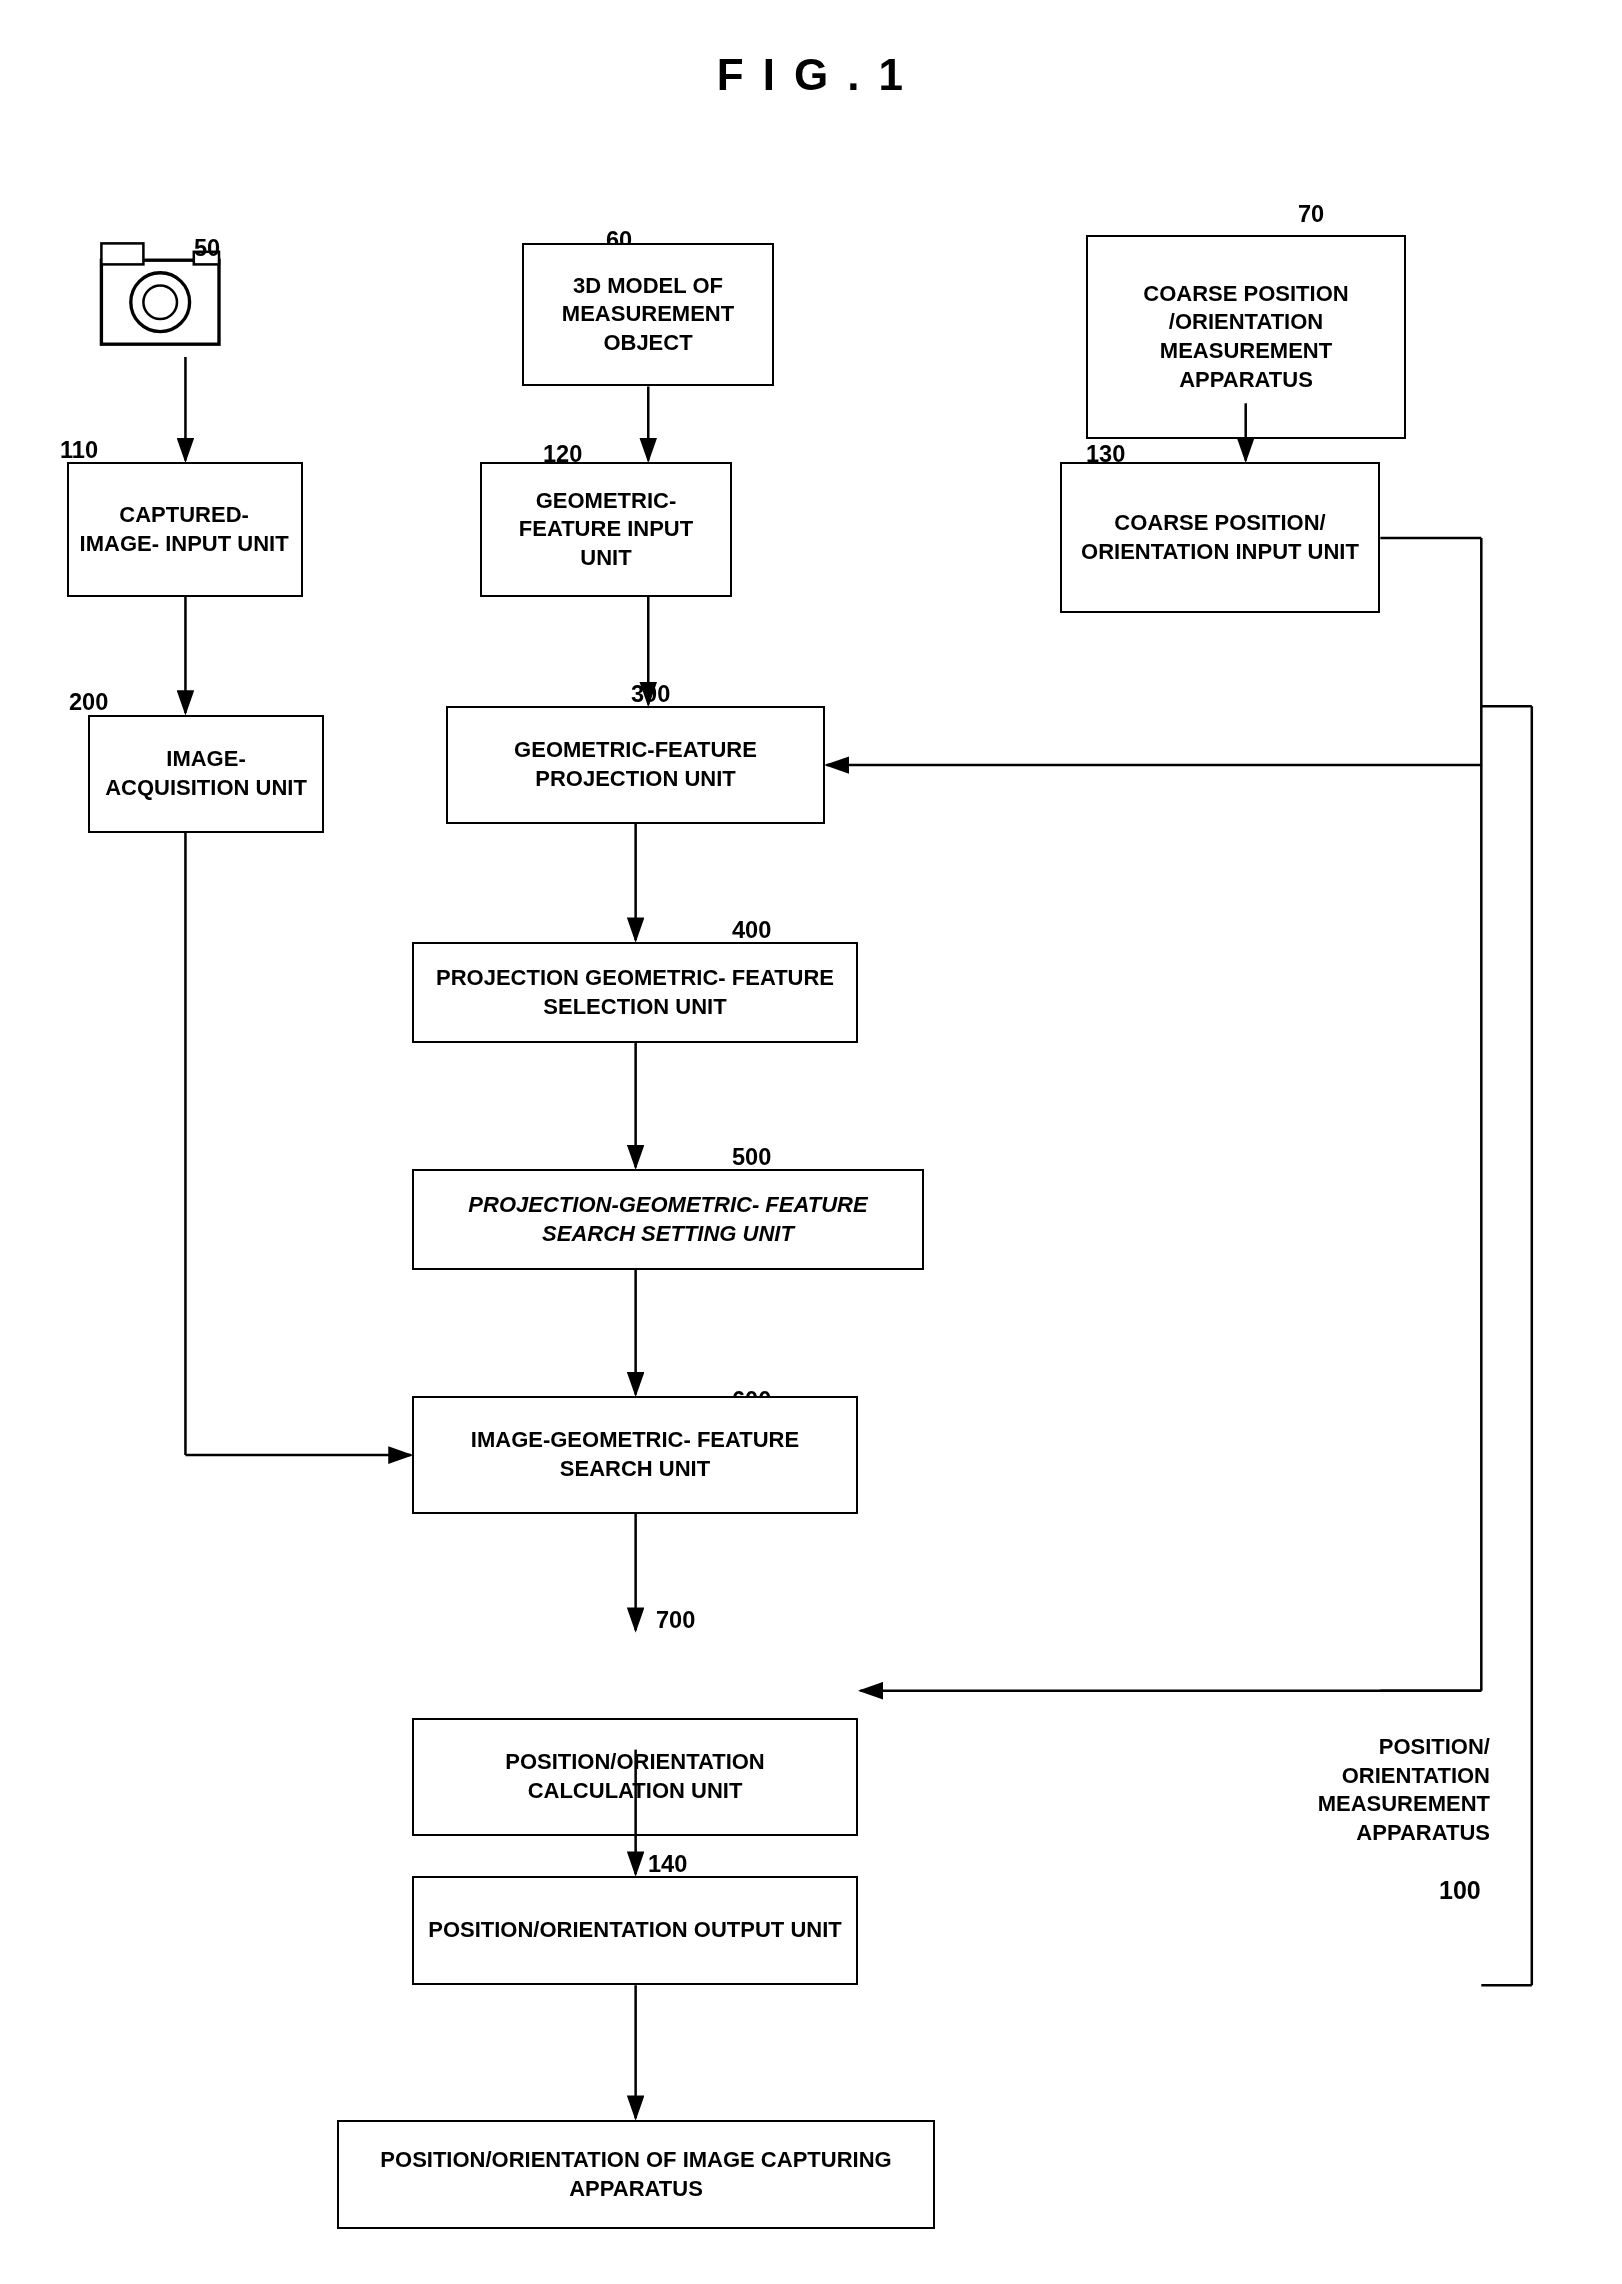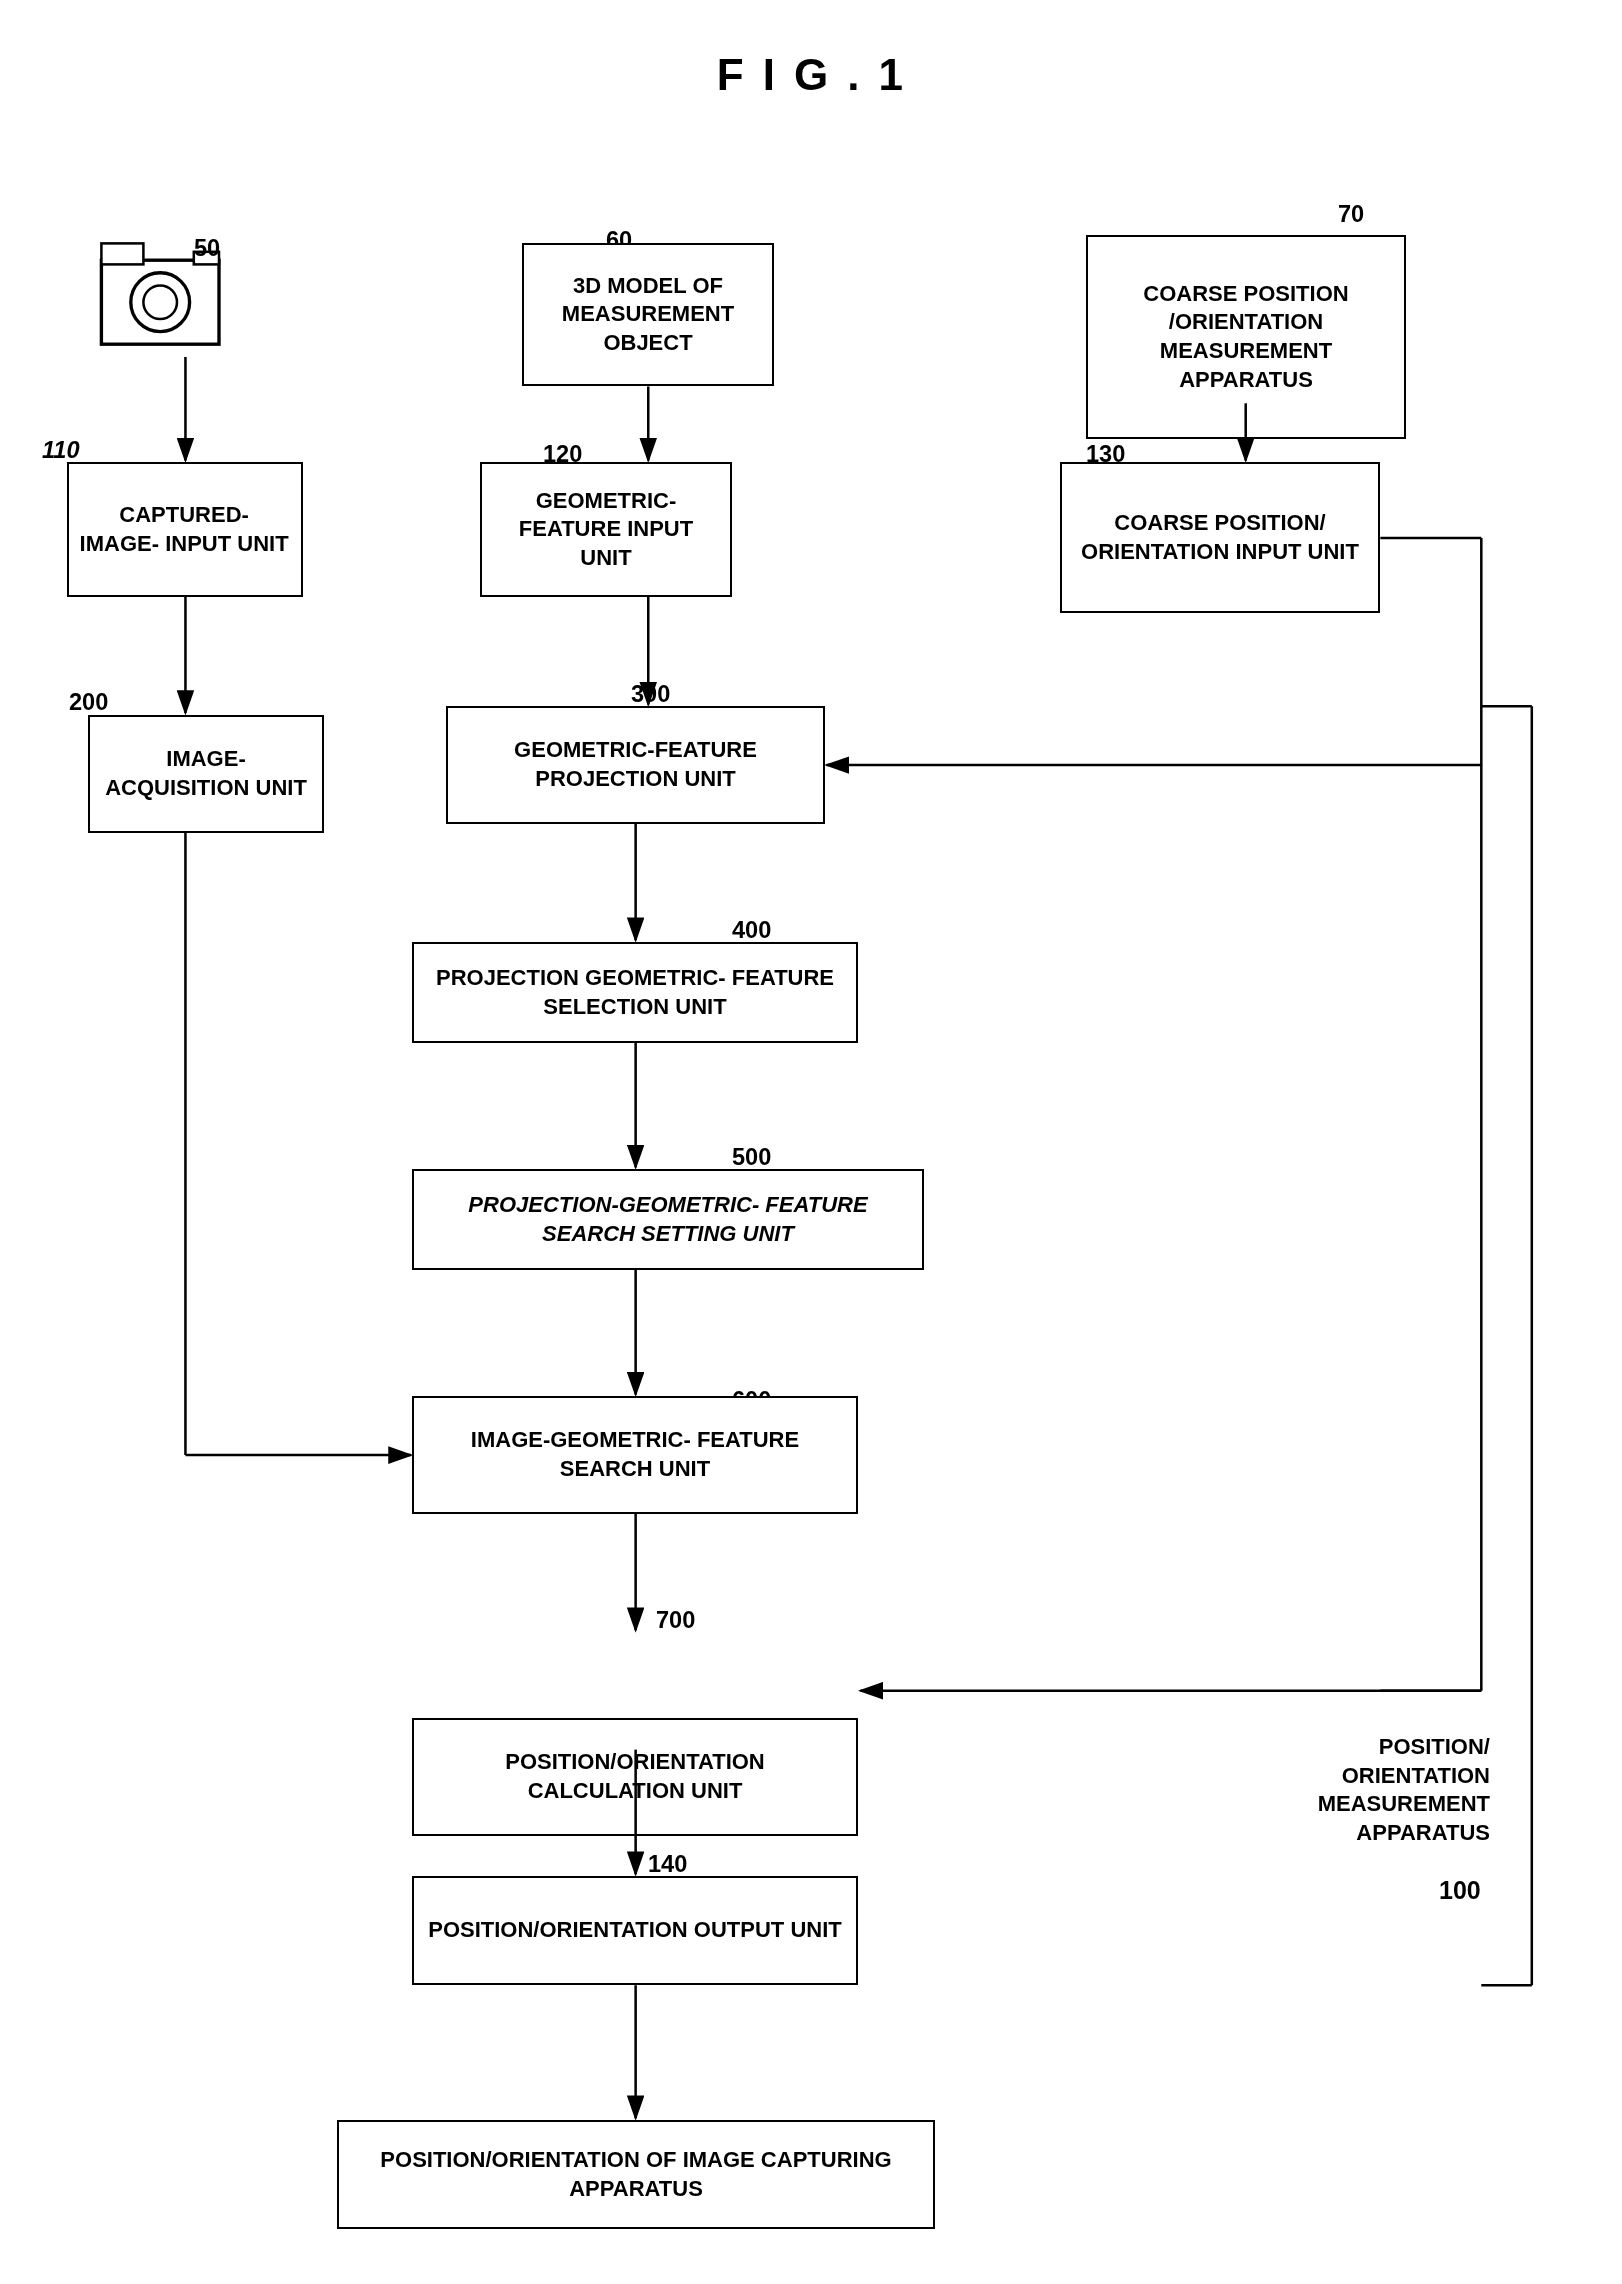--- a/index.html
+++ b/index.html
@@ -82,32 +82,32 @@
       <rect x="30" y="10" width="50" height="25" fill="white" stroke="black" stroke-width="3"></rect>
 
       <rect x="140" y="20" width="30" height="15" fill="white" stroke="black" stroke-width="3"></rect>
     </svg>
   </div>
 
   <div class="ref-label" style="left:194px; top:101px;">50</div>
 
   <div class="ref-label" style="left:606px; top:93px;">60</div>
 
-  <div class="ref-label" style="left:1338px; top:67px;">70</div>
+  <div class="ref-label" style="left:1298px; top:67px;">70</div>
 
   <div class="box" style="left:1086px; top:101px; width:320px; height:204px;">COARSE POSITION
 /ORIENTATION
 MEASUREMENT
 APPARATUS</div>
 
   <div class="box" style="left:522px; top:109px; width:252px; height:143px;">3D MODEL OF
 MEASUREMENT
 OBJECT</div>
 
-  <div class="ref-label" style="left:42px; top:303px;font-style:italic;">110</div>
+  <div class="ref-label" style="left:60px; top:303px;">110</div>
 
   <div class="box" style="left:67px; top:328px; width:236px; height:135px;padding-left:10px;">CAPTURED-
 IMAGE-
 INPUT UNIT</div>
 
   <div class="ref-label" style="left:543px; top:307px;">120</div>
 
   <div class="box" style="left:480px; top:328px; width:252px; height:135px;">GEOMETRIC-
 FEATURE INPUT
 UNIT</div>

